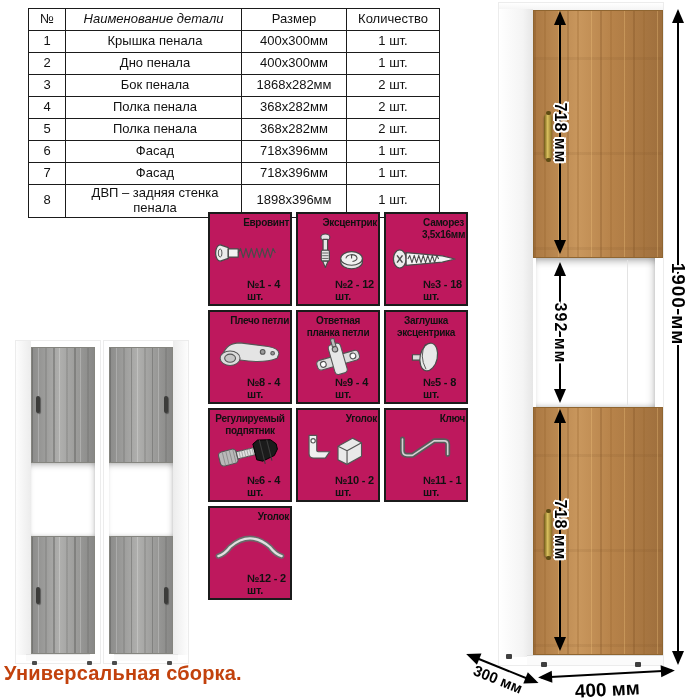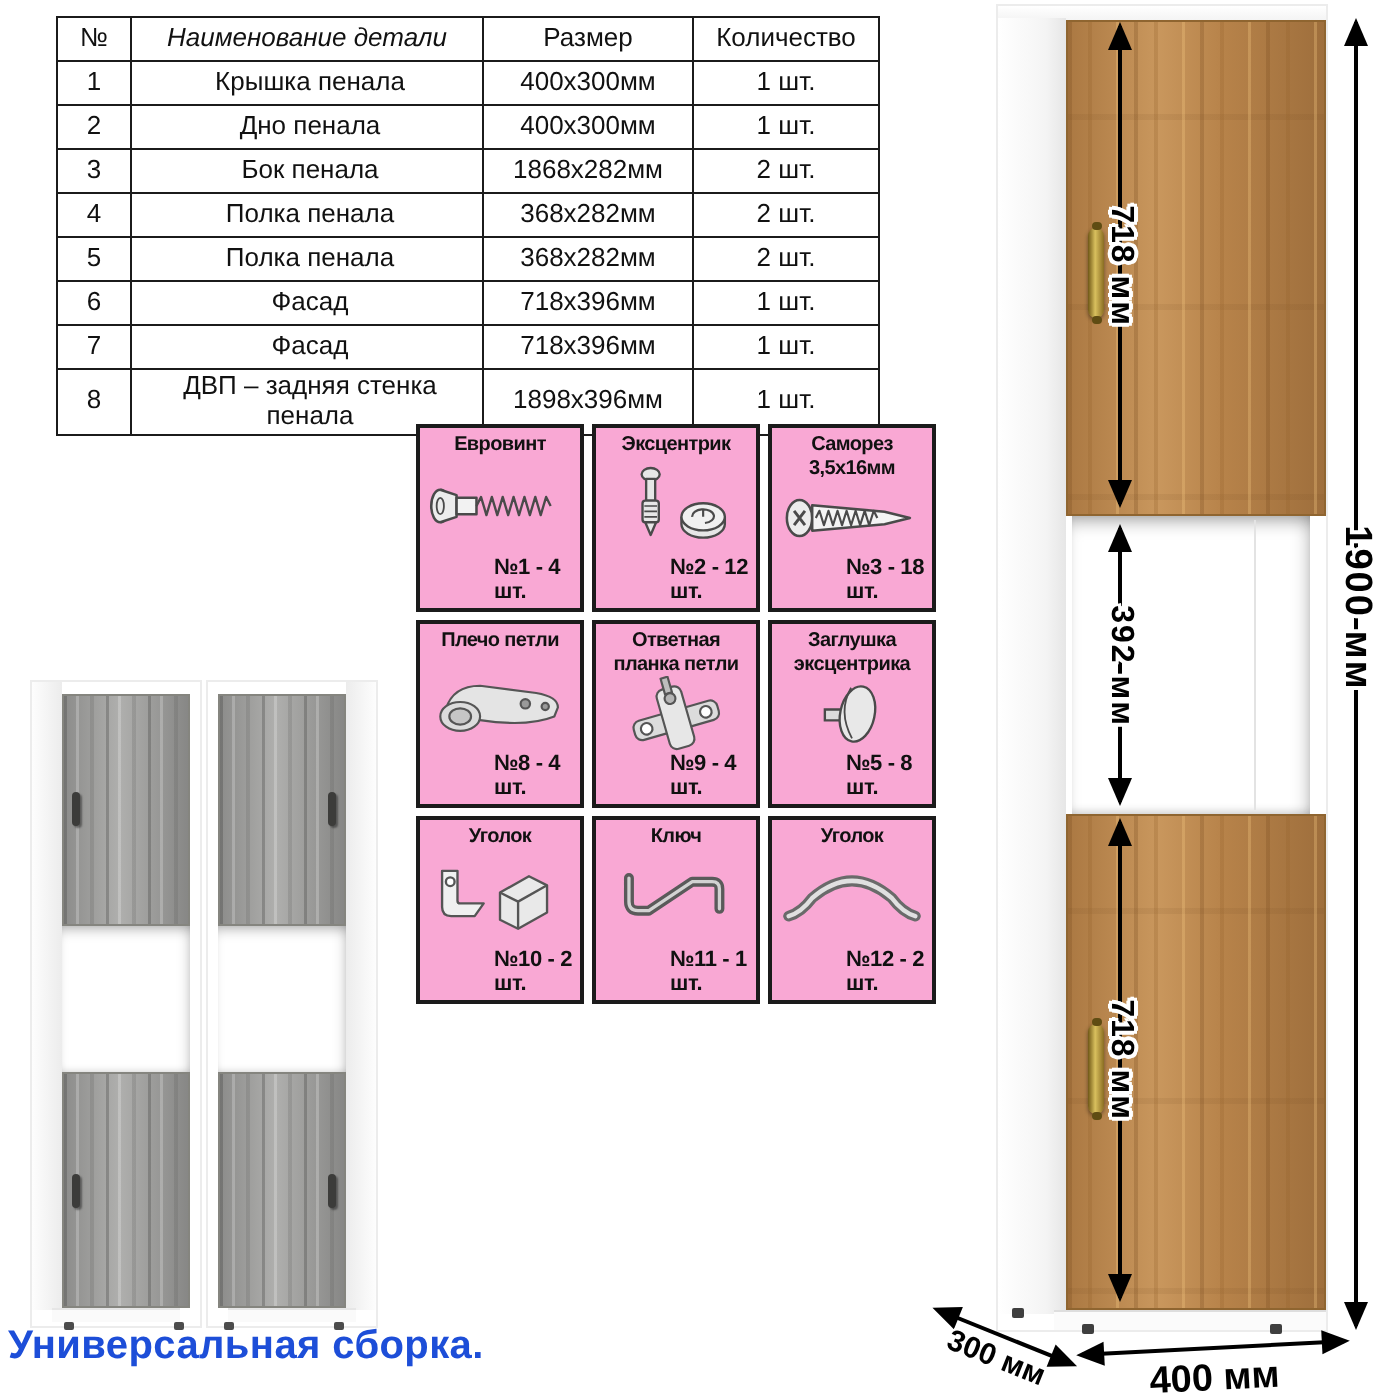--- a/index.html
+++ b/index.html
@@ -11,22 +11,22 @@
          font-size:13px;line-height:1.15;}
   .parts th,.parts td{border:1.6px solid #1b1b1b;padding:1px 3px;height:19px;
          text-align:center;font-weight:normal;vertical-align:middle;}
   .parts .c0{width:30px;} .parts .c1{width:166px;text-align:center;padding-left:6px;}
   .parts .c2{width:98px;} .parts .c3{width:86px;}
   .parts th.c1{text-align:center;padding-left:3px;font-style:italic;}
 
   
   .hwgrid{position:absolute;left:208px;top:212px;display:grid;
           grid-template-columns:repeat(3,84px);grid-auto-rows:94px;gap:4px;}
-  .hw-cell{border:2px solid #1b1b1b;background:#f9a8d4;display:flex;flex-direction:column;
-           align-items:center;box-sizing:border-box;padding:3px 1px 2px;}
+  .hw-cell{border:2px solid #1b1b1b;background:#be185d;display:flex;flex-direction:column;
+           align-items:flex-end;box-sizing:border-box;padding:3px 1px 2px;}
   .hw-title{font-weight:bold;font-size:10px;letter-spacing:-0.3px;text-align:center;
             line-height:1.15;white-space:pre-line;}
   .hw-ic{flex:1;display:flex;align-items:center;justify-content:center;width:100%;overflow:hidden;}
   .hw-ic svg{display:block;}
   .hw-count{font-weight:bold;font-size:11px;letter-spacing:-0.2px;margin-left:36px;}
 
   
   .cab{position:absolute;background:#fff;box-shadow:0 0 0 1px #ececec;}
   .cab *{position:absolute;box-sizing:border-box;}
   .cabA{left:16px;top:341px;width:84px;height:322px;}
@@ -95,21 +95,21 @@
   .dimh .lnh{position:absolute;top:4.8px;left:3px;right:3px;height:2.6px;background:#000;}
   .ah.l{left:0;top:0;border-top:6px solid transparent;border-bottom:6px solid transparent;border-right:14px solid #000;}
   .ah.r{right:0;top:0;border-top:6px solid transparent;border-bottom:6px solid transparent;border-left:14px solid #000;}
   .dlblh{position:absolute;top:11px;left:0;right:0;text-align:center;font-weight:bold;font-size:19px;color:#000;
     text-shadow:-2px 0 #fff,2px 0 #fff,0 -2px #fff,0 2px #fff;}
   #dim1900 .dlbl{font-size:19px;top:45%;}
   #dim300{transform:rotate(22deg);transform-origin:3px 6px;}
   #dim300 .dlblh{font-size:15px;top:9px;}
   #dim400{transform:rotate(-3deg);transform-origin:center;}
 
-  .caption{position:absolute;left:4px;top:662px;font-size:20px;font-weight:bold;color:#1d4ed8;letter-spacing:0.2px;}
+  .caption{position:absolute;left:4px;top:662px;font-size:20px;font-weight:bold;color:#c2410c;letter-spacing:0.2px;}
 </style>
 </head>
 <body>
 
 <div class="canvas">
 
   <table class="parts">
     <thead>
         <tr>
           <th class="c0">№</th>
@@ -257,20 +257,36 @@
   <g fill="#e8e8e8" stroke="#4a4a4a" stroke-width="1.3">
     <path d="M36 20.5 h-9 v6 h9" fill="#dcdcdc"></path>
     <ellipse cx="45" cy="23" rx="9.5" ry="15.5" transform="rotate(12 45 23)"></ellipse>
     <path d="M41.5 8.5 q-7.5 13 0.5 28" fill="none" stroke-width="1"></path>
   </g>
 </svg>
         </div>
         <div class="hw-count">№5 - 8 шт.</div>
       </div>
       <div class="hw-cell">
+        <div class="hw-title">Регулируемый подпятник</div>
+        <div class="hw-ic">
+          <svg width="76" height="46" viewBox="0 0 84 46">
+  <g transform="rotate(-14 42 23)">
+    <rect x="8" y="12" width="20" height="16" rx="4" fill="#b9b9b9" stroke="#555" stroke-width="1.2"></rect>
+    <path d="M13 12.5 v15 M17 12.5 v15 M21 12.5 v15 M25 12.5 v15" stroke="#8f8f8f" stroke-width="1"></path>
+    <rect x="28" y="16" width="20" height="8" fill="#e0e0e0" stroke="#555" stroke-width="1.2"></rect>
+    <path d="M31 16 v8 M34 16 v8 M37 16 v8 M40 16 v8 M43 16 v8 M46 16 v8" stroke="#999" stroke-width="0.8"></path>
+    <path d="M48 12 l6 -3 14 3 5 6 v6 l-5 6 -14 3 -6 -3 z" fill="#1b1b1b" stroke="#000" stroke-width="1"></path>
+    <path d="M56 9.5 v27 M64 11 v24" stroke="#3d3d3d" stroke-width="1.2"></path>
+  </g>
+</svg>
+        </div>
+        <div class="hw-count">№6 - 4 шт.</div>
+      </div>
+      <div class="hw-cell">
         <div class="hw-title">Уголок</div>
         <div class="hw-ic">
           <svg width="76" height="46" viewBox="0 0 84 46">
   <g fill="#f0f0f0" stroke="#555" stroke-width="1.3" stroke-linejoin="round">
     <path d="M10 8 v20 q0 5 5 5 h13 l5 -7 h-13 q-1.5 0 -1.5 -1.5 v-16.5 z"></path>
     <circle cx="14.5" cy="14" r="2.4" fill="#fff"></circle>
     <path d="M42 20 l16 -9 10 5 v15 l-16 9 -10 -5 z" fill="#e9e9e9"></path>
     <path d="M42 20 l10 5 16 -9 M52 25 v15" fill="none"></path>
   </g>
 </svg>

